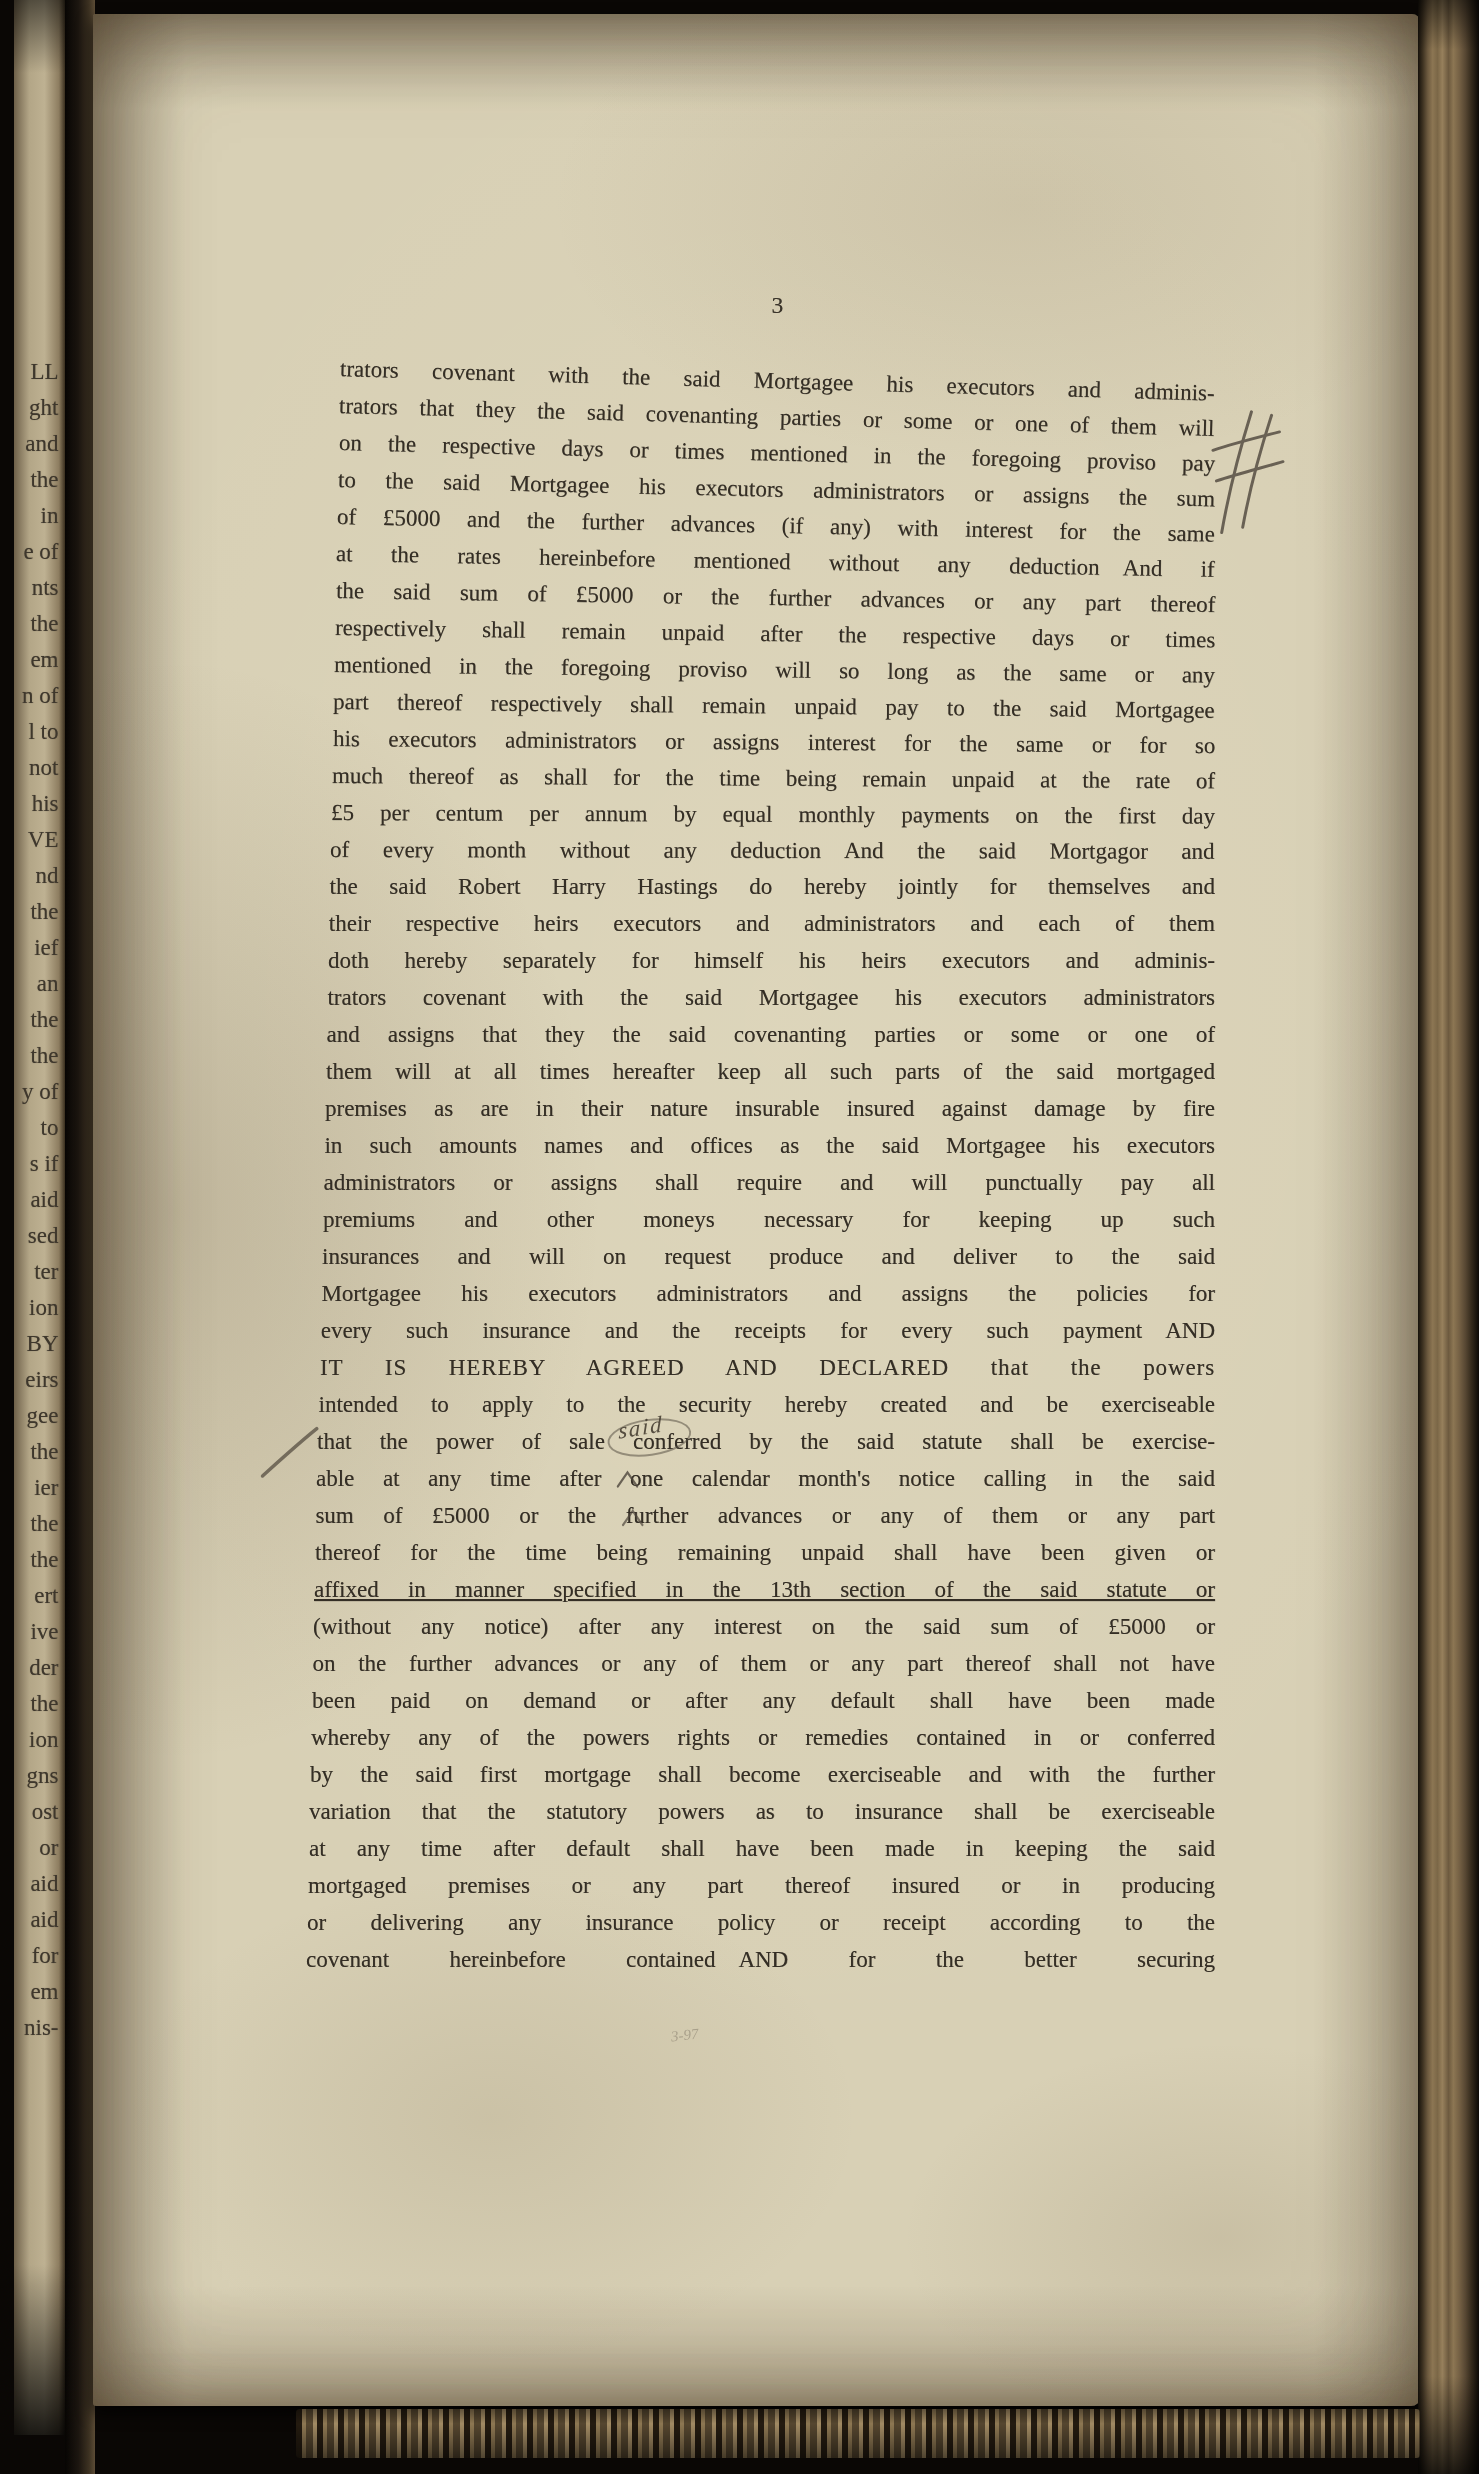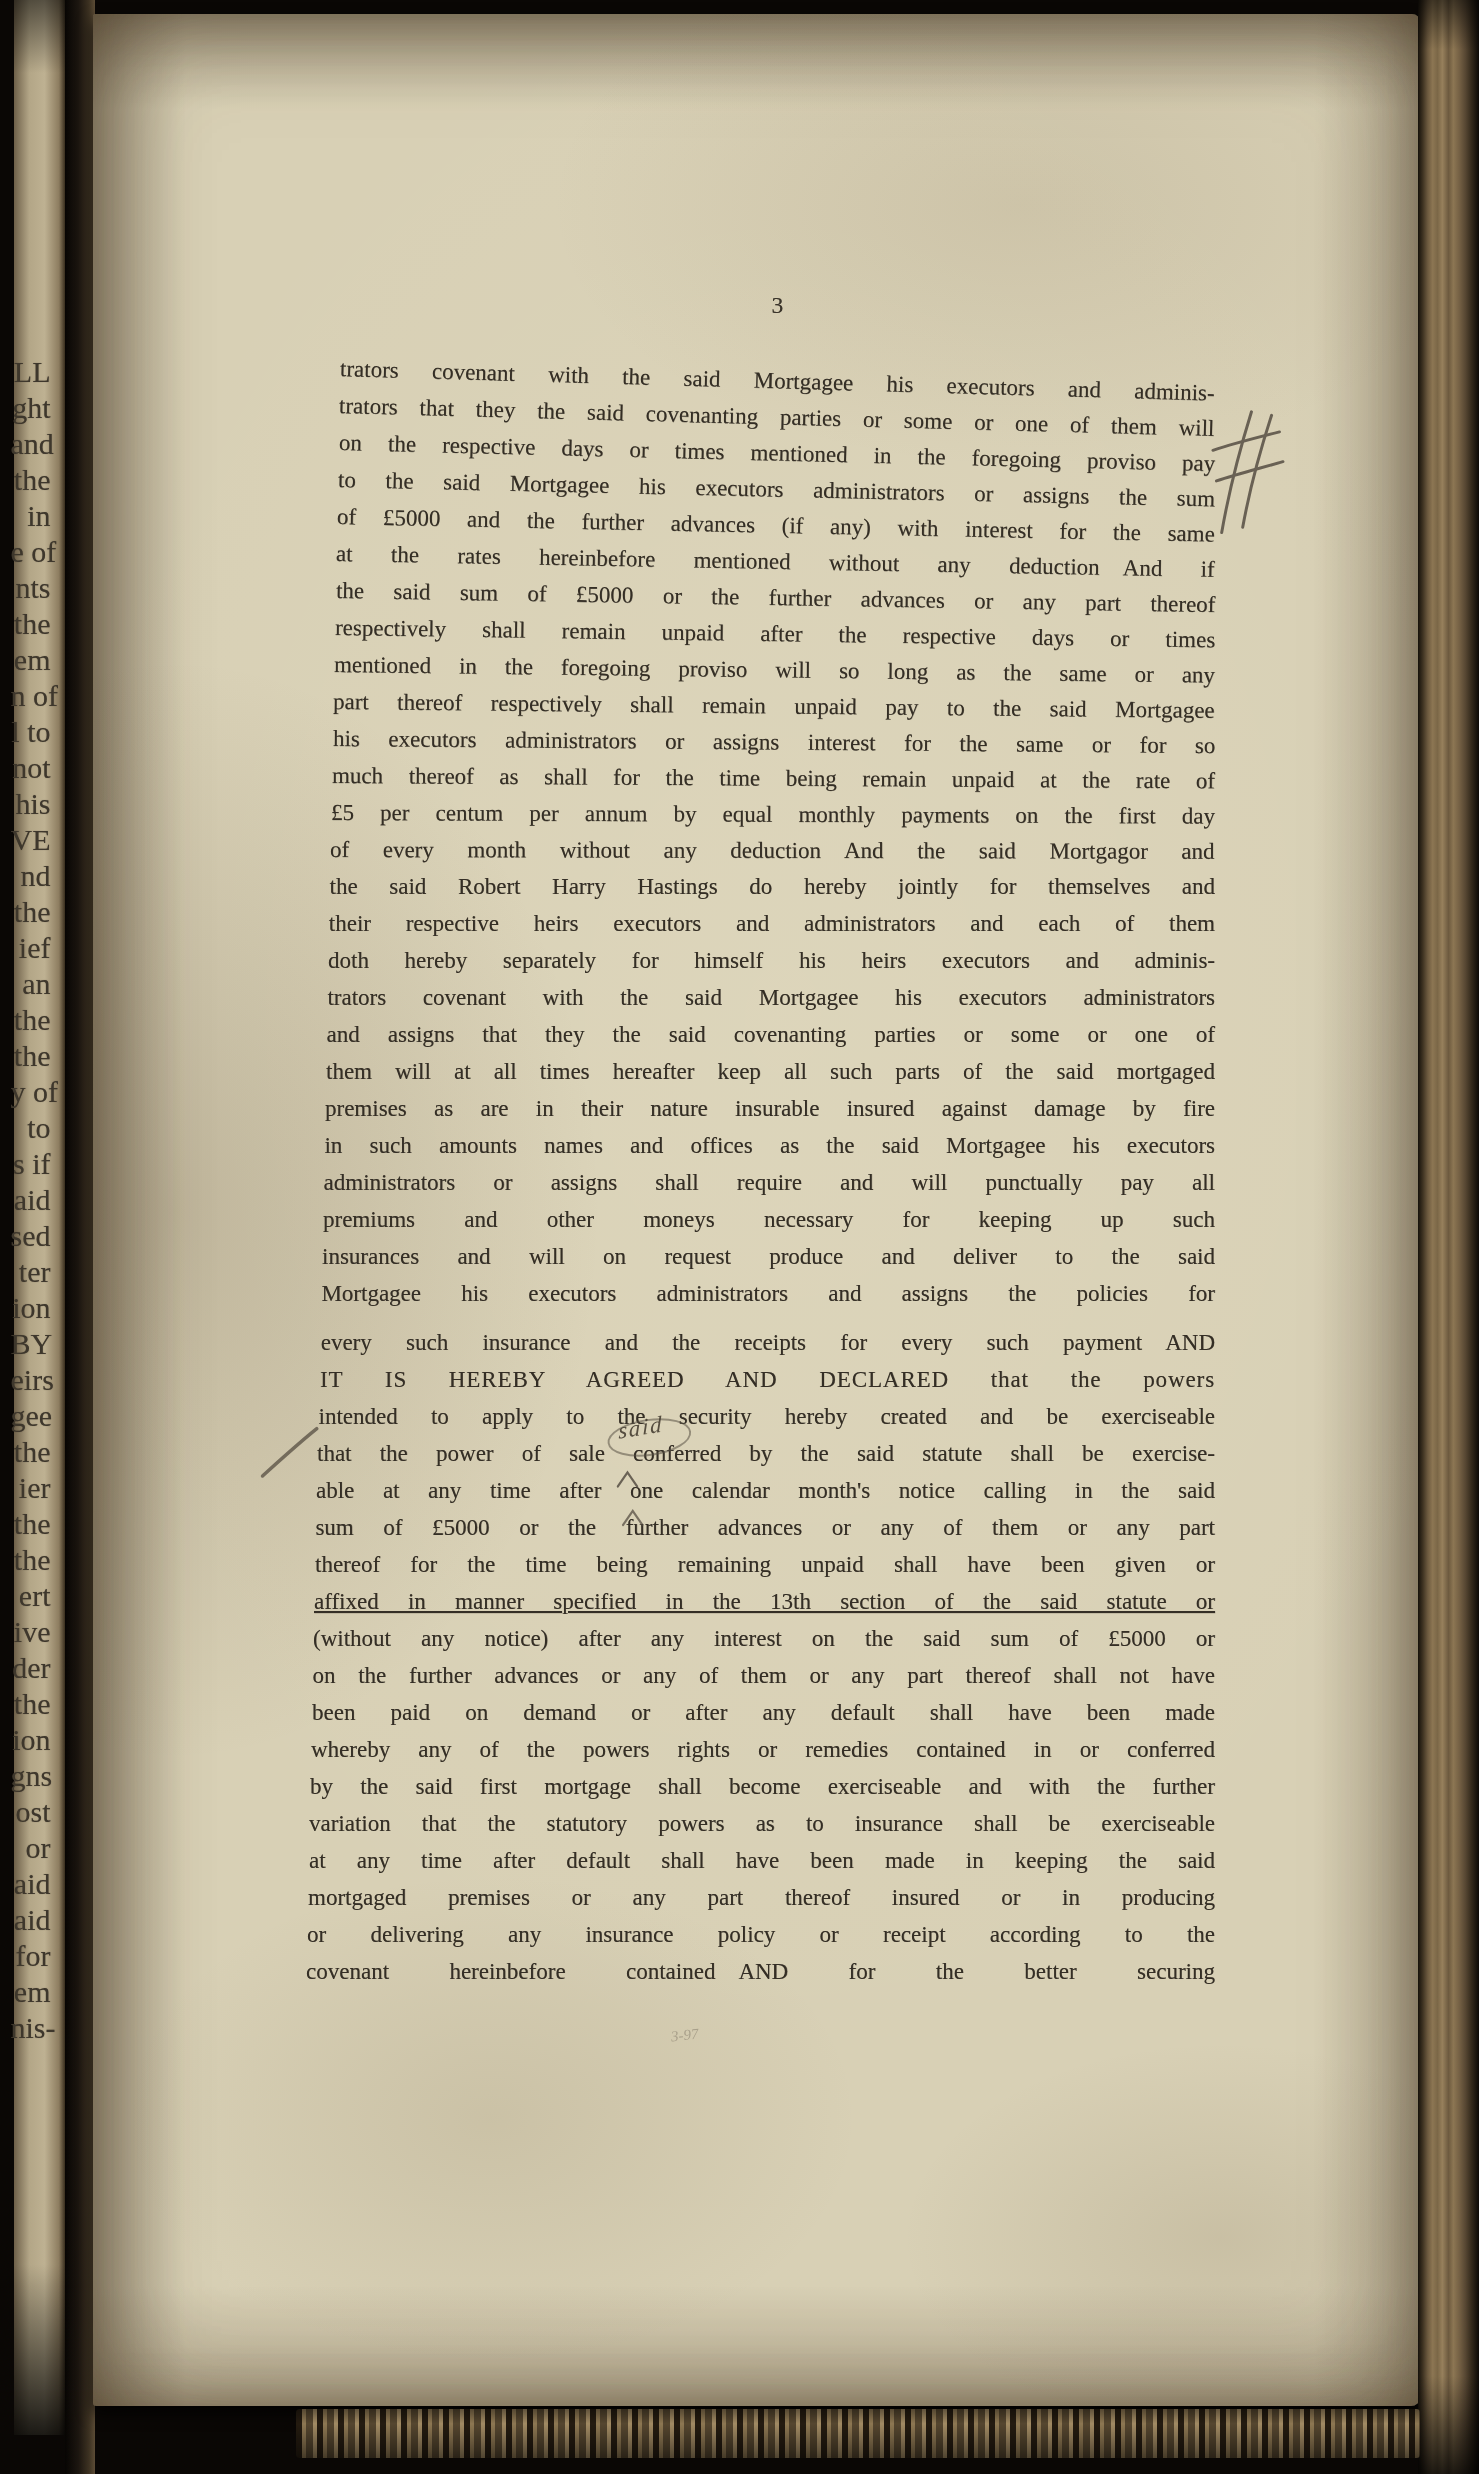--- a/index.html
+++ b/index.html
@@ -10,21 +10,21 @@
   }
   
   .prev-edge{
     position:absolute;left:14px;top:0;width:51px;height:2435px;
     background:
       linear-gradient(to bottom, rgba(0,0,0,.55), rgba(0,0,0,0) 3%, rgba(0,0,0,0) 93%, rgba(0,0,0,.85)),
       linear-gradient(to right,#6e6049,#b3a687 30%,#beb192 60%,#8d7d60 88%,#3a2f1f);
   }
   .mfrags{position:absolute;left:10.5px;top:354px;width:51px;z-index:2;}
   .mfrag{
-    line-height:36px;height:36px;font-size:30px;text-align:right;padding-right:11px;
+    line-height:36px;height:36px;font-size:23px;text-align:right;padding-right:3px;
     color:#3e372c;text-shadow:0 0 0.9px rgba(62,55,44,.55);white-space:nowrap;overflow:hidden;
   }
   
   .gutter{
     position:absolute;left:65px;top:0;width:30px;height:2475px;
     background:linear-gradient(to right,#070503,#1c1610 45%,#3d3222 80%,#5c4c36);
   }
   
   .page{
     position:absolute;left:93px;top:14px;width:1327px;height:2392px;
@@ -164,21 +164,21 @@
         <div class="tline" style="transform: rotate(0deg); margin-left: -12px;">doth hereby separately for himself his heirs executors and adminis-</div>
         <div class="tline" style="transform: rotate(0deg); margin-left: -12.6px;">trators covenant with the said Mortgagee his executors administrators</div>
         <div class="tline" style="transform: rotate(0deg); margin-left: -13.4px;">and assigns that they the said covenanting parties or some or one of</div>
         <div class="tline" style="transform: rotate(0deg); margin-left: -14px;">them will at all times hereafter keep all such parts of the said mortgaged</div>
         <div class="tline" style="transform: rotate(0deg); margin-left: -15px;">premises as are in their nature insurable insured against damage by fire</div>
         <div class="tline" style="transform: rotate(0deg); margin-left: -15.6px;">in such amounts names and offices as the said Mortgagee his executors</div>
         <div class="tline" style="transform: rotate(0deg); margin-left: -16.4px;">administrators or assigns shall require and will punctually pay all</div>
         <div class="tline" style="transform: rotate(0deg); margin-left: -17px;">premiums and other moneys necessary for keeping up such</div>
         <div class="tline" style="transform: rotate(0deg); margin-left: -18px;">insurances and will on request produce and deliver to the said</div>
         <div class="tline" style="transform: rotate(0deg); margin-left: -18.6px;">Mortgagee his executors administrators and assigns the policies for</div>
-        <div class="tline" style="transform: rotate(0deg); margin-left: -19.3px; margin-top: 12px;">every such insurance and the receipts for every such payment AND</div>
+        <div class="tline" style="transform: rotate(0deg); margin-left: -19.3px;">every such insurance and the receipts for every such payment AND</div>
         <div class="tline" style="transform: rotate(0deg); margin-left: -20px; letter-spacing: 0.9px;">IT IS HEREBY AGREED AND DECLARED that the powers</div>
         <div class="tline" style="transform: rotate(0deg); margin-left: -21.5px;">intended to apply to the security hereby created and be exerciseable</div>
         <div class="tline" style="transform: rotate(0deg); margin-left: -23px;">that the power of sale conferred by the said statute shall be exercise-</div>
         <div class="tline" style="transform: rotate(0deg); margin-left: -24px;">able at any time after one calendar month's notice calling in the said</div>
         <div class="tline" style="transform: rotate(0deg); margin-left: -24.6px;">sum of £5000 or the further advances or any of them or any part</div>
         <div class="tline" style="transform: rotate(0deg); margin-left: -25px;">thereof for the time being remaining unpaid shall have been given or</div>
         <div class="tline" style="transform: rotate(0deg); margin-left: -26px; text-decoration: underline;">affixed in manner specified in the 13th section of the said statute or</div>
         <div class="tline" style="transform: rotate(0deg); margin-left: -27px;">(without any notice) after any interest on the said sum of £5000 or</div>
         <div class="tline" style="transform: rotate(0deg); margin-left: -27.5px;">on the further advances or any of them or any part thereof shall not have</div>
         <div class="tline" style="transform: rotate(0deg); margin-left: -28px;">been paid on demand or after any default shall have been made</div>

